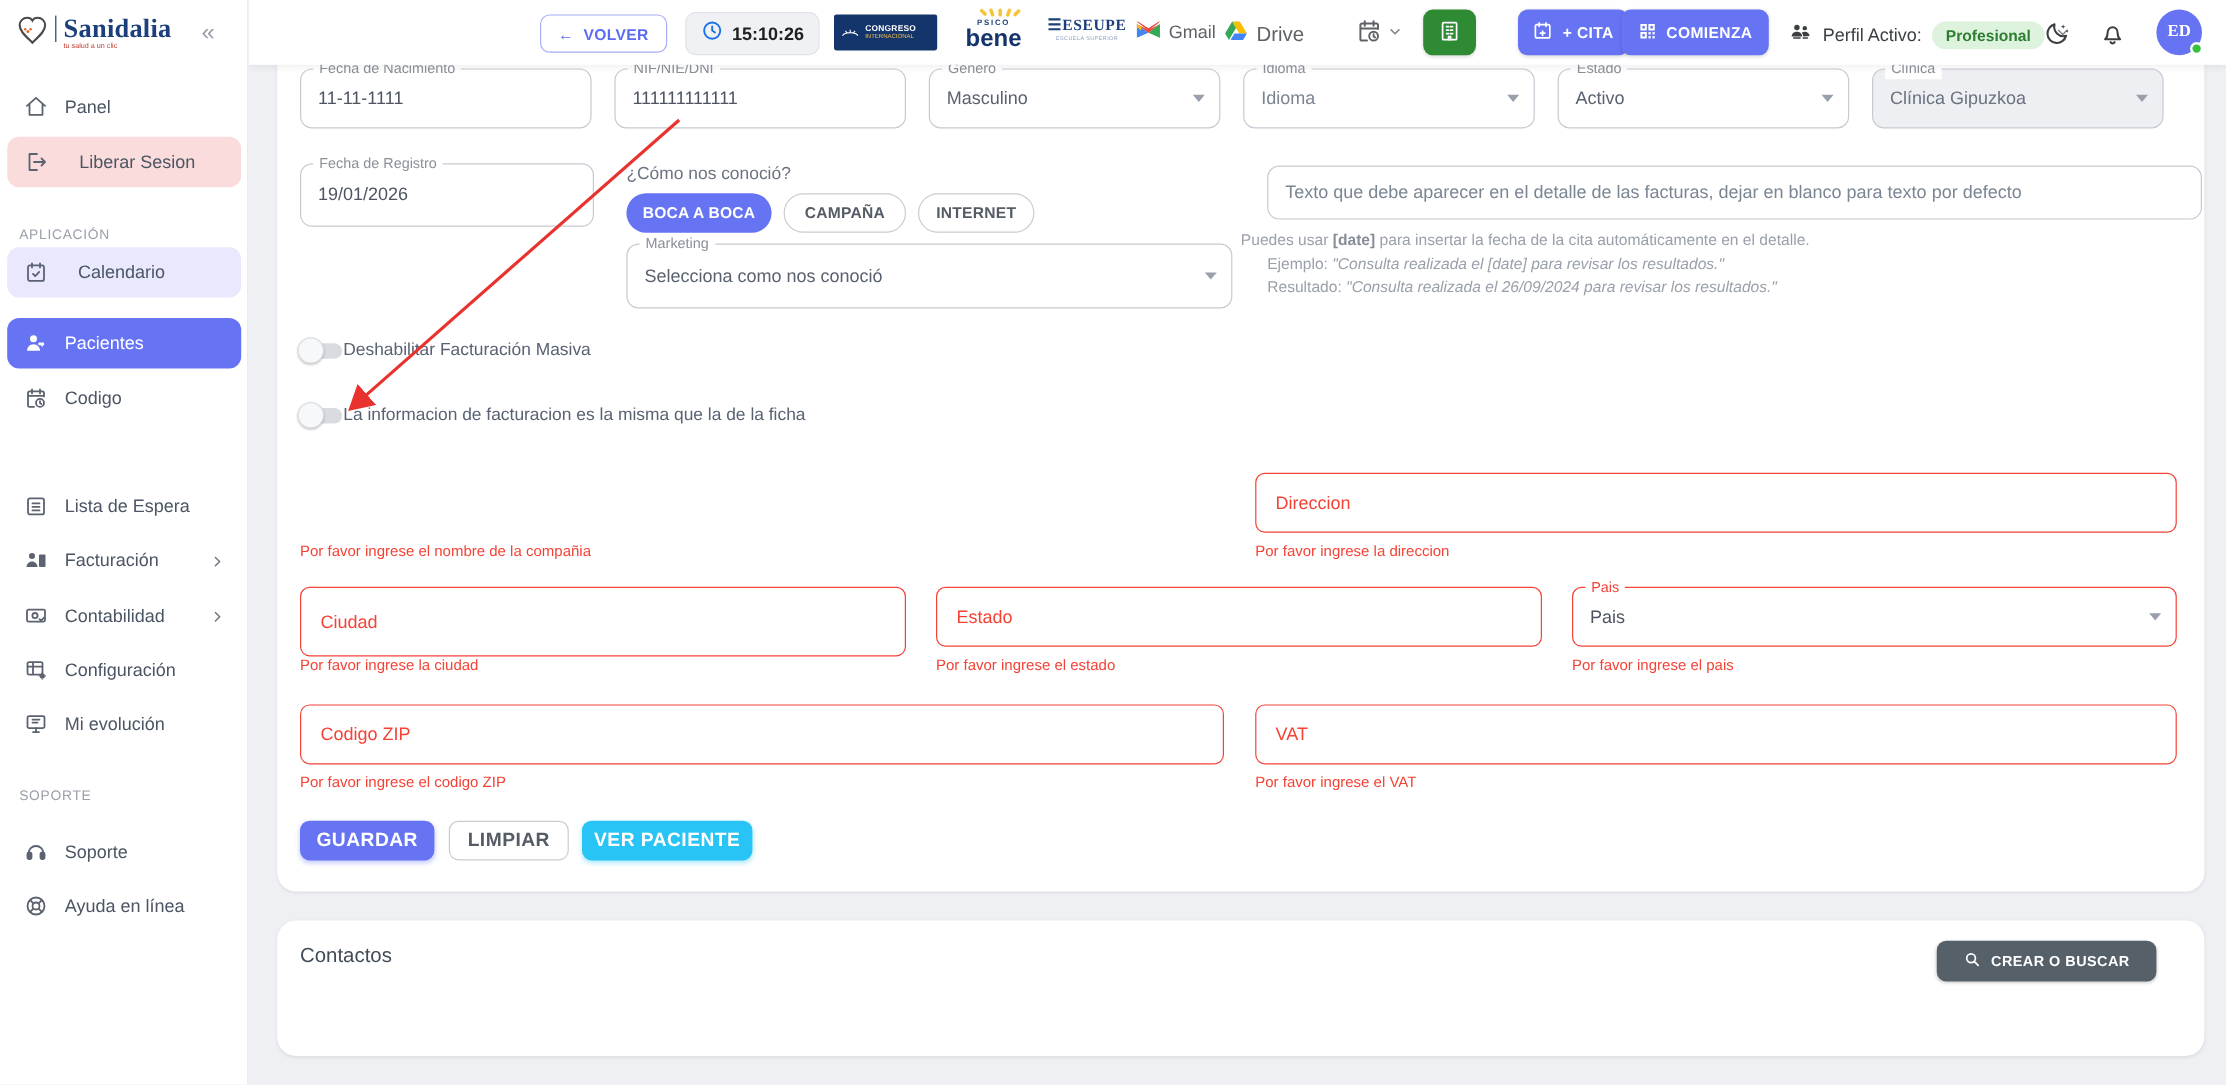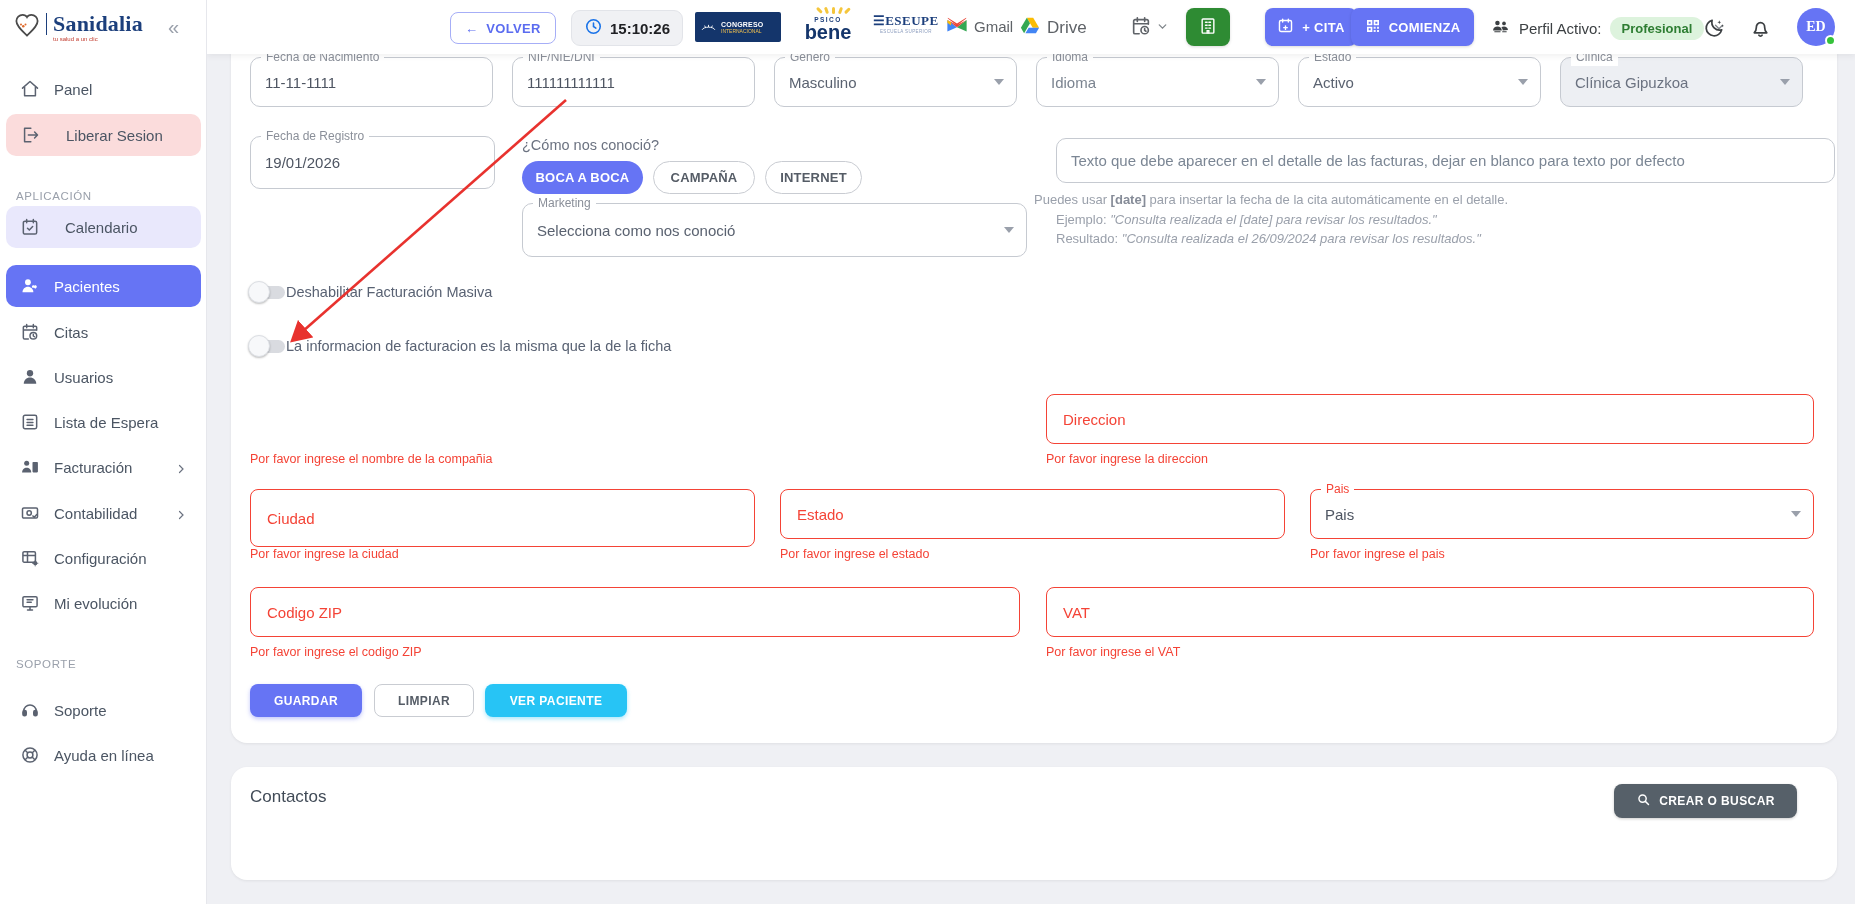--- a/index.html
+++ b/index.html
@@ -78,21 +78,21 @@
 
   .hint { position:absolute; font-size:13px; color:#9aa0ab; }
   .hint b { color:#868c98; }
   .hint i { color:#9aa0ab; }
 
   .toggle { position:absolute; width:40px; height:22px; cursor:pointer; }
   .toggle .track { position:absolute; left:3px; top:5px; width:34px; height:13px; border-radius:7px; background:#b9bec7; opacity:.55; }
   .toggle .knob { position:absolute; left:0; top:0; width:22px; height:22px; border-radius:50%; background:#f7f8fa; border:1px solid #dcdfe4; box-shadow:0 1px 2px rgba(0,0,0,.25); }
   .tog-label { position:absolute; font-size:14.5px; color:#596273; }
 
-  .abtn { position:absolute; height:33px; border-radius:8px; display:flex; align-items:center; justify-content:center; font-size:12px; font-weight:bold; letter-spacing:.4px; cursor:pointer; }
+  .abtn { position:absolute; height:33px; border-radius:8px; display:flex; align-items:center; justify-content:center; font-size:16px; font-weight:bold; letter-spacing:.4px; cursor:pointer; }
   .abtn.save { background:#6674f4; color:#fff; box-shadow:0 2px 4px rgba(102,116,244,.4); }
   .abtn.clear { background:#fff; color:#555c66; border:1px solid #c9ccd2; }
   .abtn.view { background:#27c4f5; color:#fff; box-shadow:0 2px 4px rgba(39,196,245,.4); }
 
   .contacts-title { position:absolute; left:19px; top:20px; font-size:17px; color:#414b57; }
   .create-btn { position:absolute; width:183px; height:34px; border-radius:8px; background:#566069; color:#fff; font-size:12px; font-weight:bold; display:flex; align-items:center; justify-content:center; gap:8px; cursor:pointer; letter-spacing:.4px; box-shadow:0 1px 3px rgba(0,0,0,.2); }
 
   .arrow-overlay { position:absolute; left:0; top:0; width:1855px; height:904px; pointer-events:none; z-index:50; }
 </style>
 </head>
@@ -146,28 +146,21 @@
             <path d="M17.5 13.2l1.5 1.5 1.5-1.5c.8-.8.8-2 0-2.7-.7-.7-1.9-.7-2.7 0l.2.2-.2-.2c-.8-.8-2-.8-2.7 0-.8.7-.8 1.9 0 2.7z" transform="translate(1.2 2.2) scale(.9)"></path>
           </svg></span>
       <span>Pacientes</span>
     </div>
     <div class="side-item" style="top:311px;">
       <span class="ic"><svg viewBox="0 0 24 24" width="20" height="20" fill="none" stroke="currentColor" stroke-width="1.8" stroke-linecap="round" stroke-linejoin="round">
             <path d="M20 10V6.5a1.5 1.5 0 0 0-1.5-1.5h-13A1.5 1.5 0 0 0 4 6.5V19a1.5 1.5 0 0 0 1.5 1.5H10M8 3v4M16 3v4M4 9.5h16"></path>
             <circle cx="16" cy="16.5" r="4"></circle>
             <path d="M16 14.8v1.9l1.4 1"></path>
           </svg></span>
-      <span>Citas</span>
-    </div>
-    <div class="side-item" style="top:356px;">
-      <span class="ic"><svg viewBox="0 0 24 24" width="20" height="20" fill="currentColor">
-            <circle cx="12" cy="7.5" r="3.8"></circle>
-            <path d="M4.5 20c0-4.1 3.4-7.4 7.5-7.4s7.5 3.3 7.5 7.4z"></path>
-          </svg></span>
-      <span>Usuarios</span>
+      <span>Codigo</span>
     </div>
     <div class="side-item" style="top:401px;">
       <span class="ic"><svg viewBox="0 0 24 24" width="20" height="20" fill="none" stroke="currentColor" stroke-width="1.8" stroke-linecap="round">
             <rect x="4" y="4" width="16" height="16" rx="2"></rect>
             <path d="M8.5 9h7M8.5 12.5h7M8.5 16h7"></path>
           </svg></span>
       <span>Lista de Espera</span>
     </div>
     <div class="side-item" style="top:446px;">
       <span class="ic"><svg viewBox="0 0 24 24" width="20" height="20" fill="currentColor">

